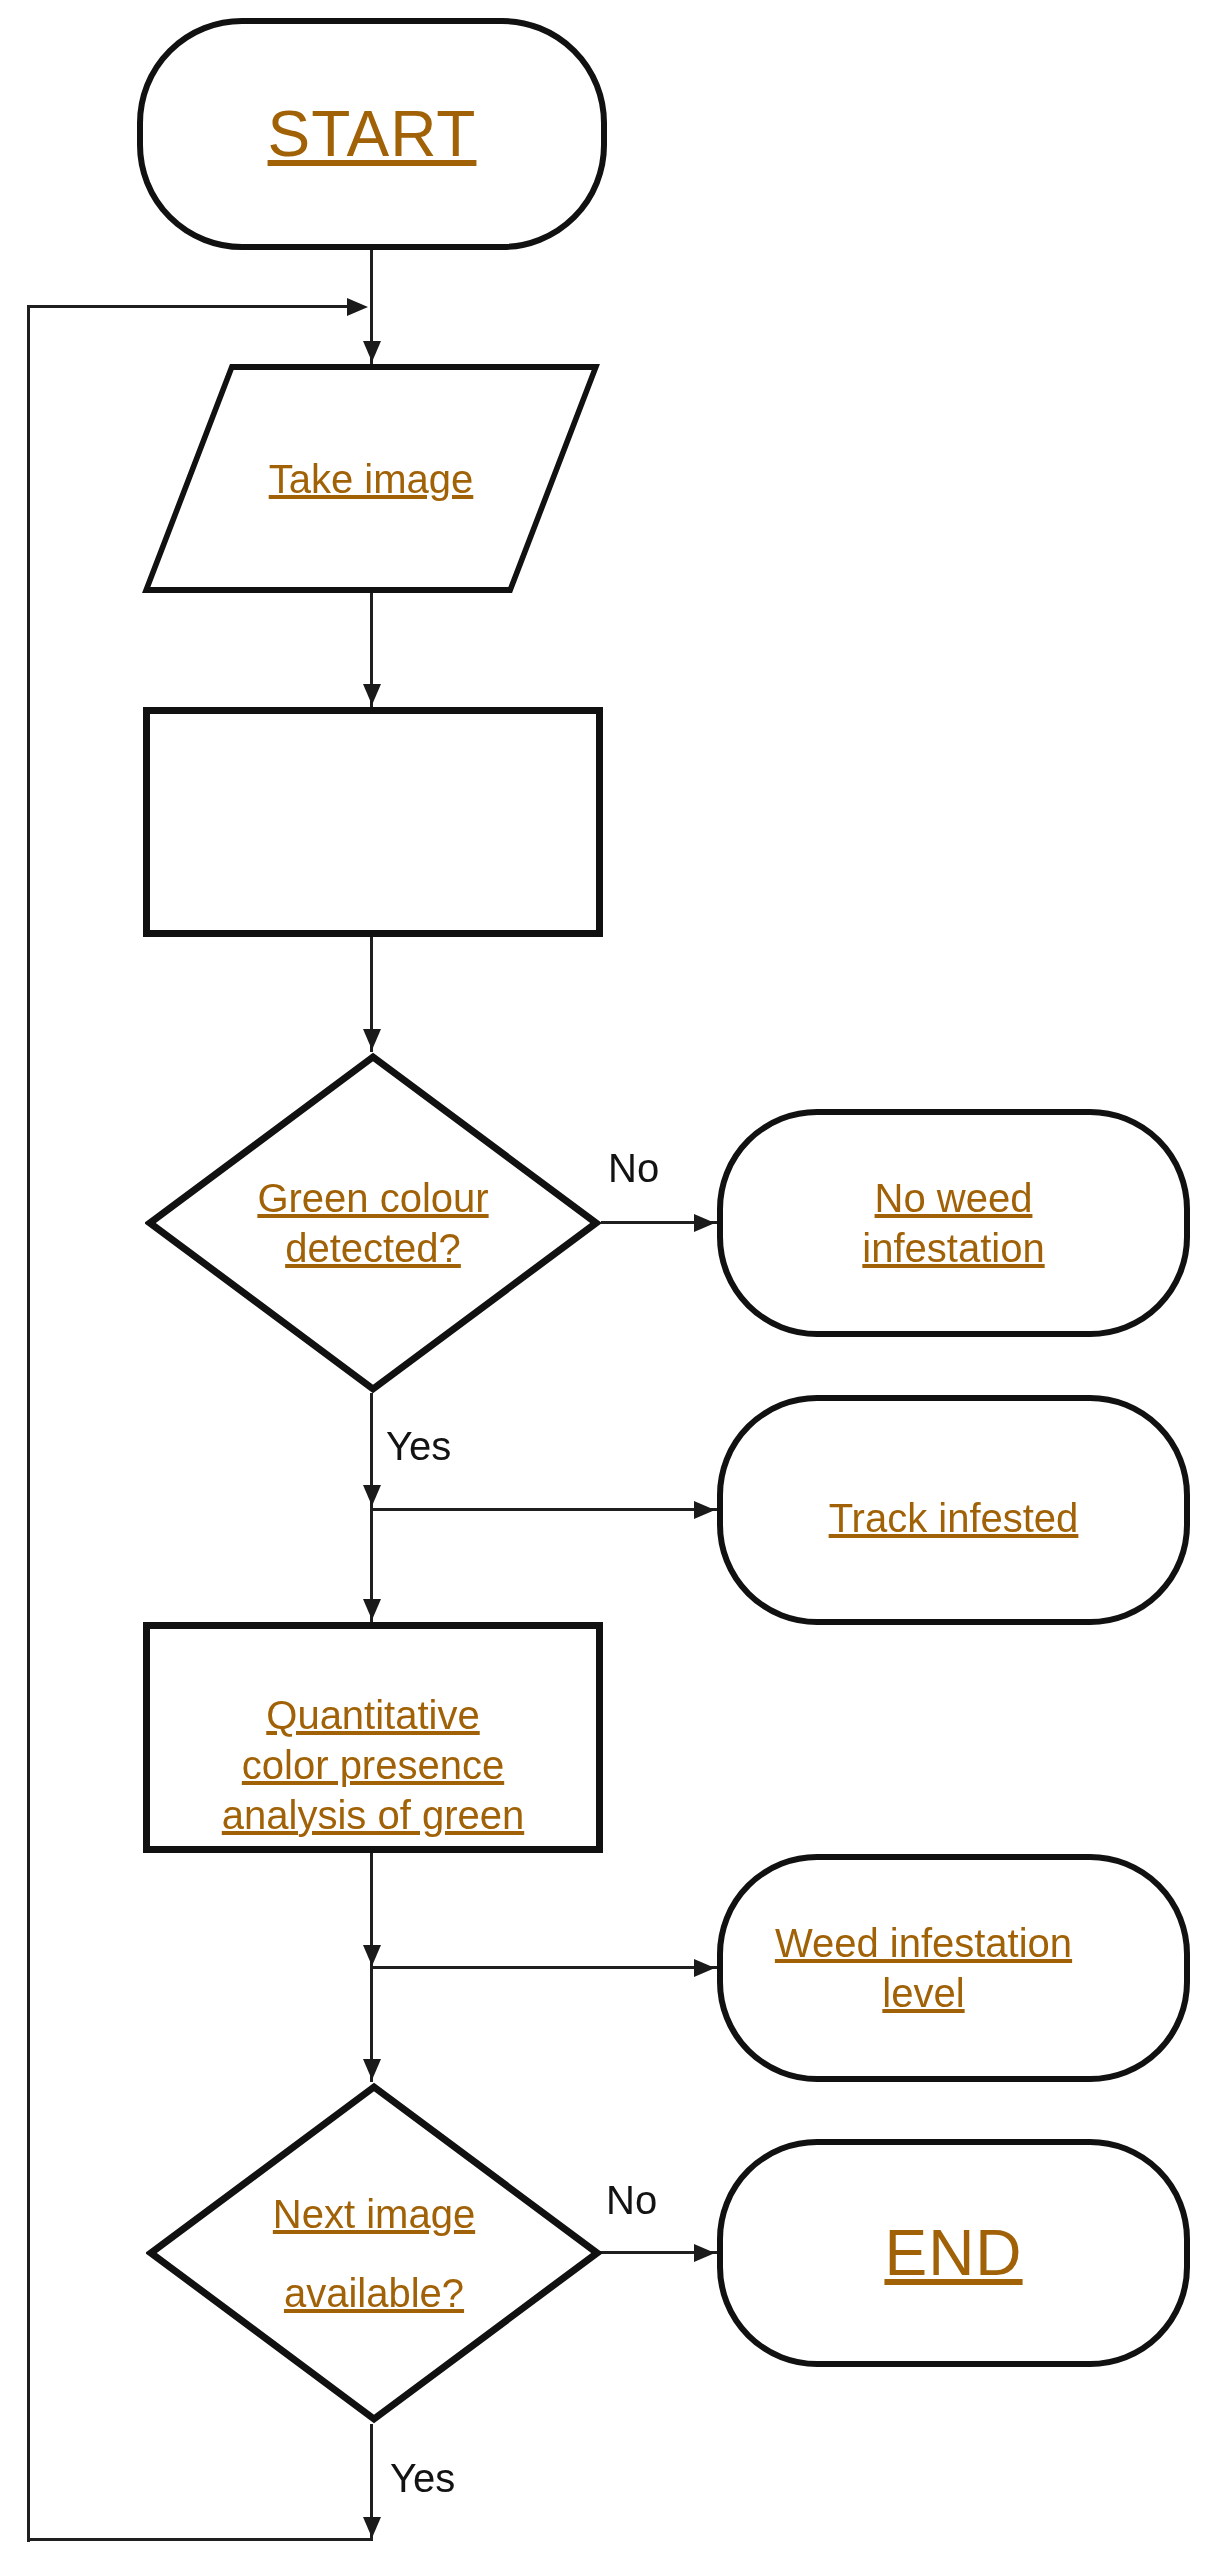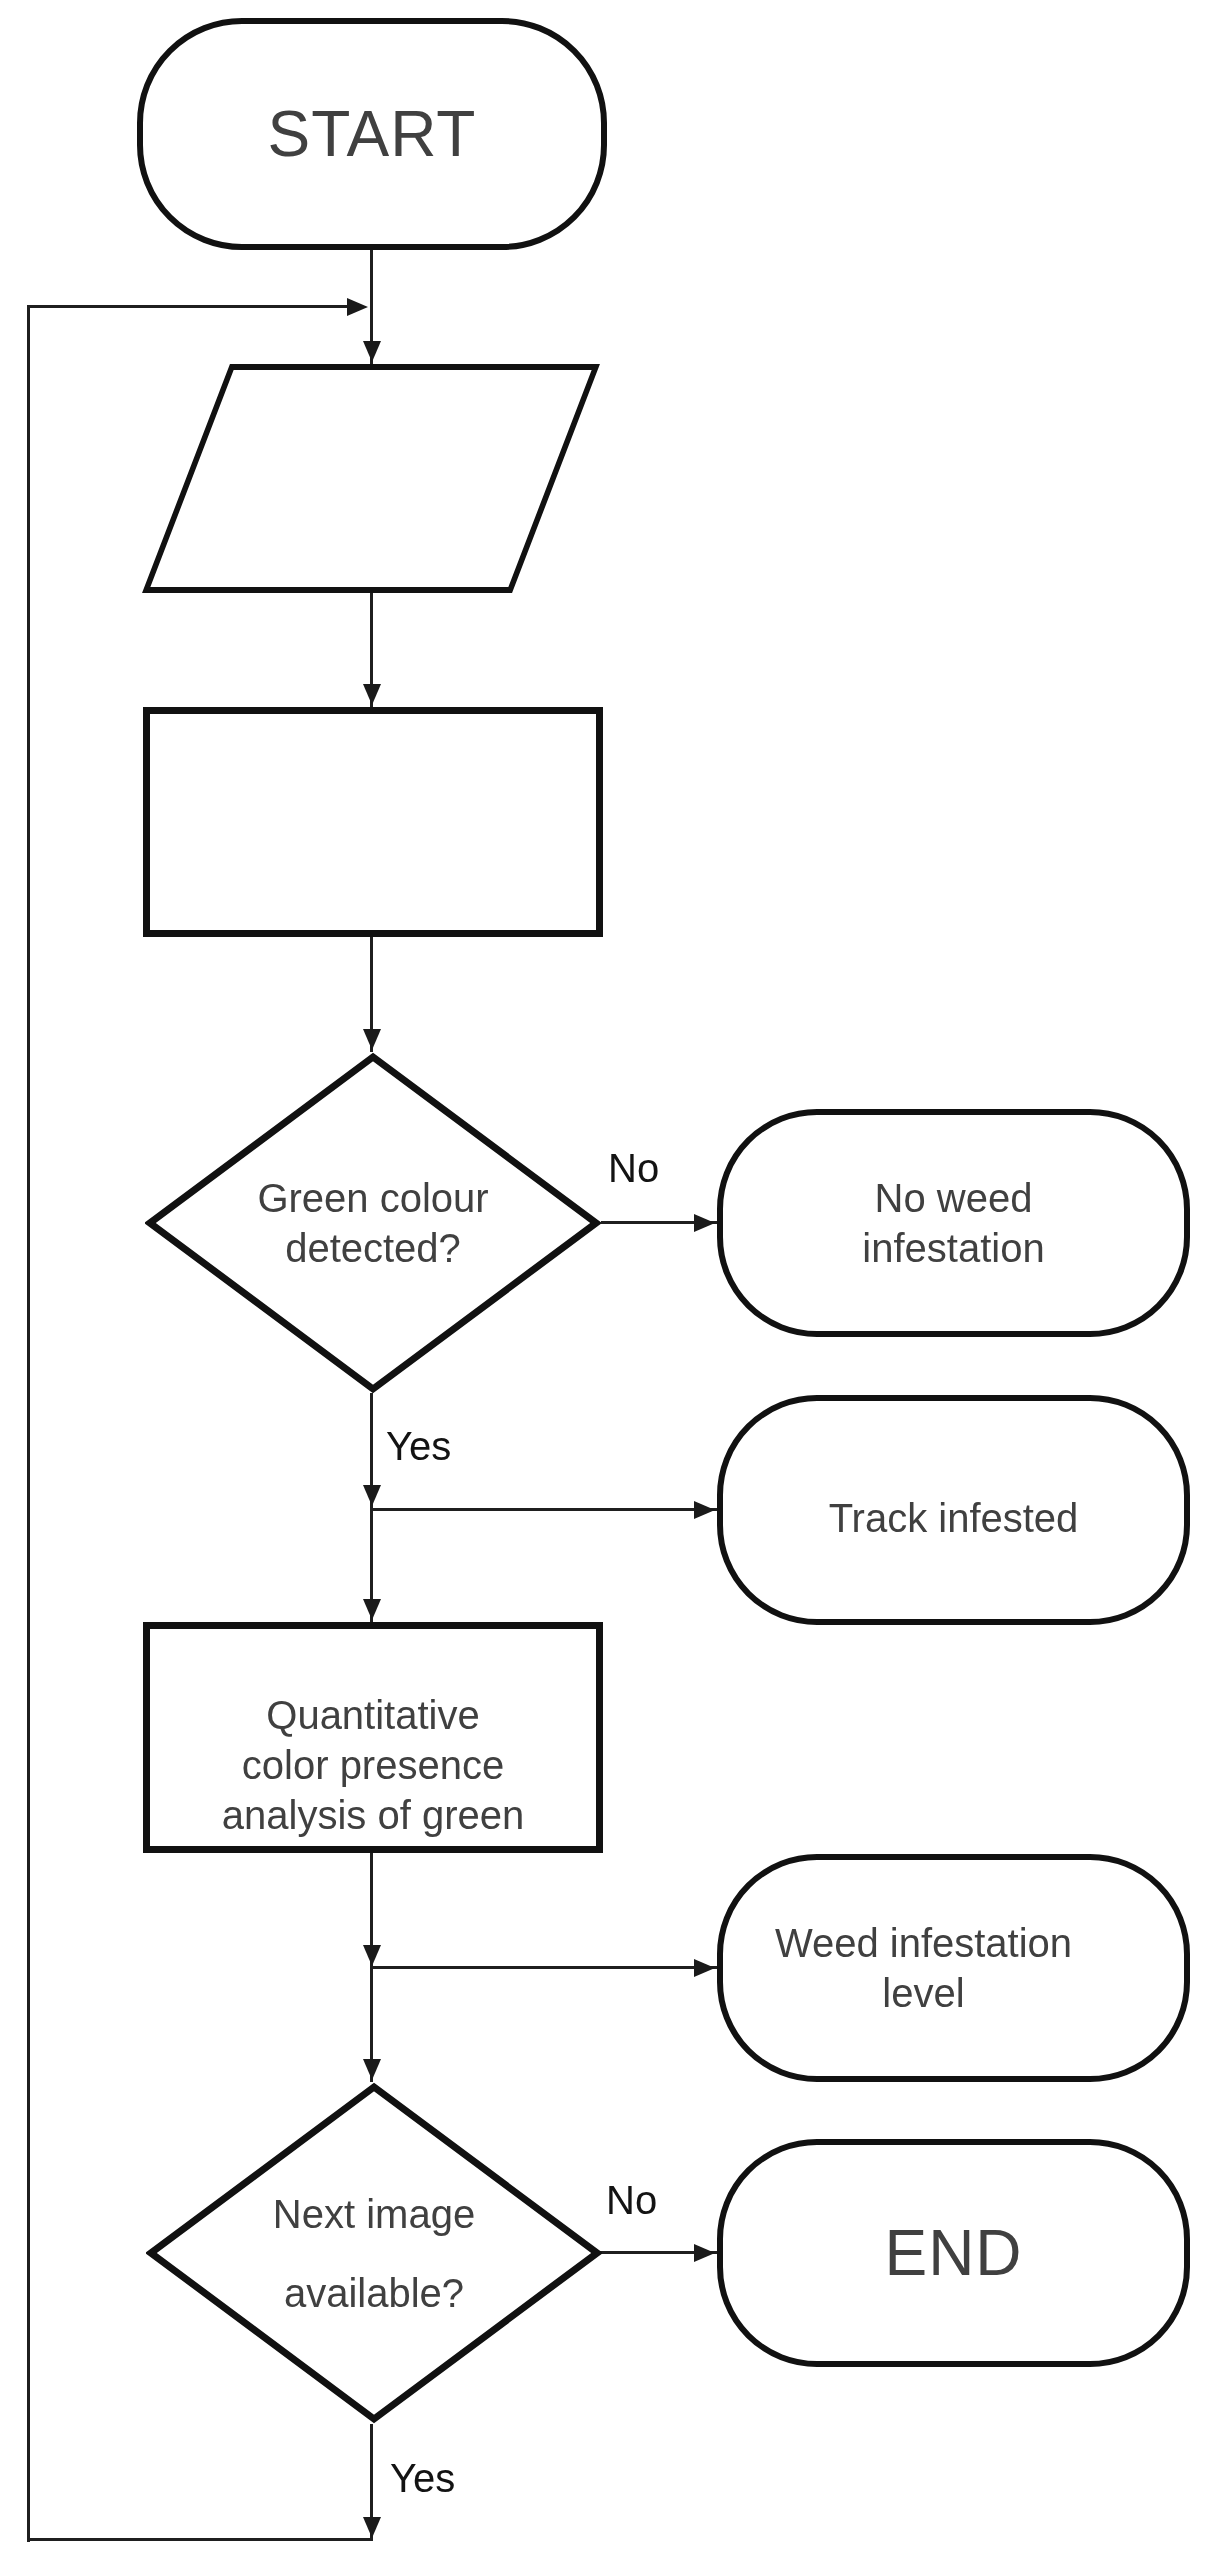--- a/index.html
+++ b/index.html
@@ -12,22 +12,23 @@
     color: #131313;
     overflow: hidden;
   }
   .node { position: absolute; box-sizing: border-box; background: #ffffff; }
   .stadium { border: 6px solid #111; border-radius: 105px; }
   .proc    { border: 7px solid #111; }
   .para    { border: 6px solid #111; transform: skewX(-21deg); }
   .label {
     position: absolute; box-sizing: border-box;
     display: flex; flex-direction: column; align-items: center; justify-content: center;
-    text-align: center; font-size: 40px; line-height: 50px; color: #404040;
+    text-align: center; font-size: 40px; line-height: 50px; color: #a16207;
     white-space: nowrap;
+    text-decoration: underline;
   }
   .label.big { font-size: 64px; letter-spacing: 1px; }
   .edge-label { position: absolute; font-size: 40px; line-height: 44px; color: #131313; white-space: nowrap; }
   .line { position: absolute; background: #1f1f1f; }
   .arr { position: absolute; width: 0; height: 0; }
   .arr-down { border-left: 9px solid transparent; border-right: 9px solid transparent; border-top: 21px solid #1a1a1a; }
   .arr-right { border-top: 9px solid transparent; border-bottom: 9px solid transparent; border-left: 21px solid #1a1a1a; }
   .dsvg { position: absolute; display: block; }
 </style>
 </head>
@@ -69,20 +70,21 @@
   <div class="line" style="left:371px; top:1966px; width:346px; height:3px;"></div>
   <div class="arr arr-right" style="left:694px; top:1959px;"></div>
 
   <div class="line" style="left:598px; top:2251px; width:119px; height:3px;"></div>
   <div class="arr arr-right" style="left:694px; top:2244px;"></div>
 
   <div class="node stadium" style="left:137px; top:18px; width:470px; height:232px;"></div>
   <div class="label big" style="left:137px; top:18px; width:470px; height:232px;">START</div>
 
   <div class="node para" style="left:186px; top:364px; width:370px; height:229px;"></div>
+  <div class="label" style="left:142px; top:364px; width:458px; height:229px;">Take image</div>
 
   <div class="node proc" style="left:143px; top:707px; width:460px; height:230px;"></div>
 
   <svg class="dsvg" style="left:145px; top:1052px;" width="456" height="342" viewBox="0 0 456 342">
     <polygon points="228,5 451,171 228,337 5,171" fill="#ffffff" stroke="#111111" stroke-width="7" stroke-linejoin="miter"></polygon>
   </svg>
   <div class="label" style="left:145px; top:1052px; width:456px; height:342px;">
     <div>Green colour</div>
     <div>detected?</div>
   </div>

